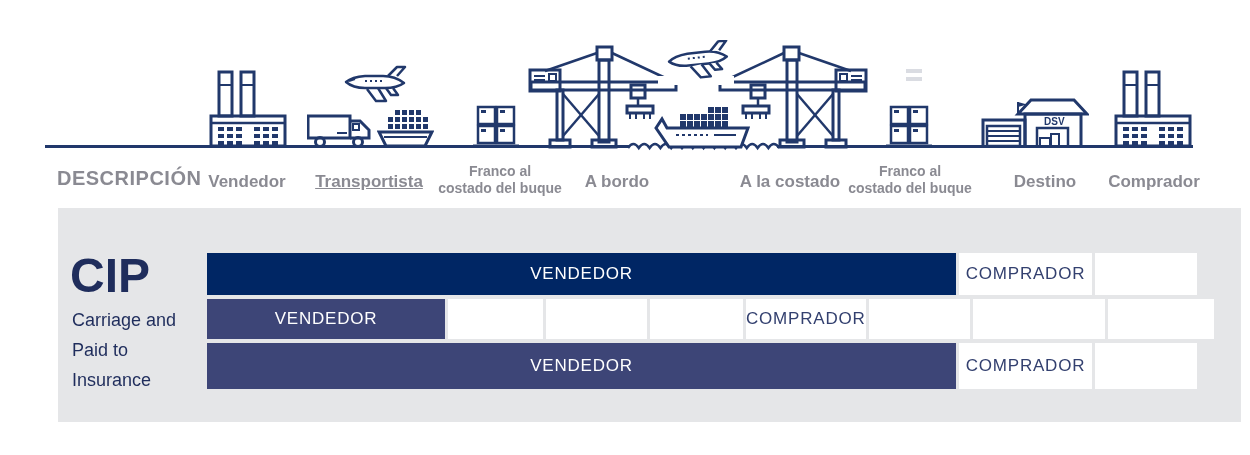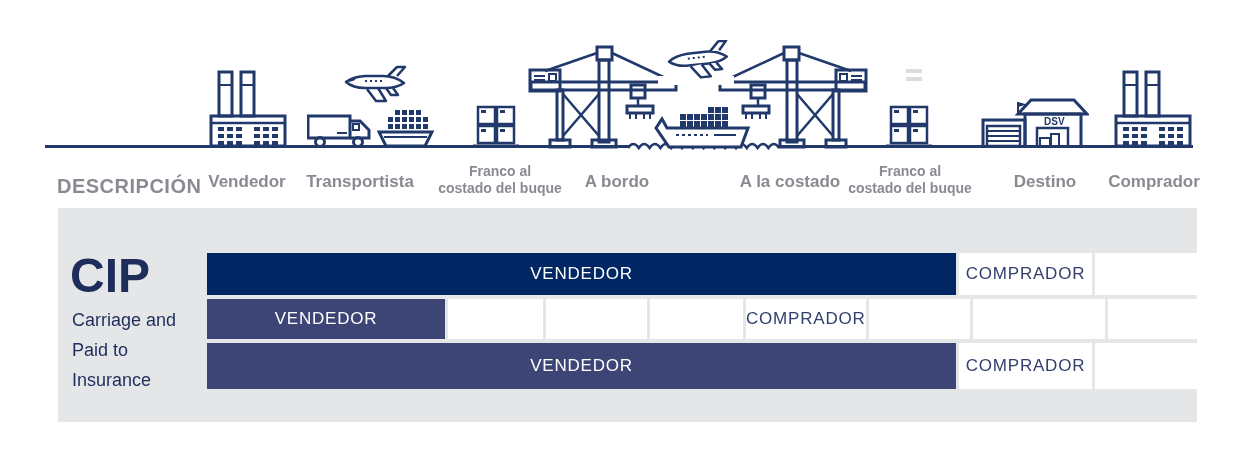--- a/index.html
+++ b/index.html
@@ -5,23 +5,23 @@
   html,body{margin:0;padding:0;background:#ffffff;}
   #stage{position:relative;width:1250px;height:429px;background:#ffffff;overflow:hidden;
          font-family:"Liberation Sans",sans-serif;}
   .icon{position:absolute;color:var(--icon-navy,#21386B);}
   .gline{position:absolute;top:145px;height:3px;background:var(--icon-navy,#21386B);}
   
   .stage-label{position:absolute;top:172px;transform:translateX(-50%);color:var(--label-gray,#8A8A92);
                font-weight:bold;font-size:17px;white-space:nowrap;text-align:center;}
   .stage-label.two-line{top:163px;font-size:14px;line-height:17px;}
   .desc-label{position:absolute;left:57px;top:167px;color:var(--label-gray,#8A8A92);
-              font-weight:bold;font-size:20px;letter-spacing:.5px;margin-top:8px;}
+              font-weight:bold;font-size:20px;letter-spacing:.5px;}
   
-  #panel{position:absolute;left:58px;top:208px;width:1139px;height:214px;background:var(--panel-gray,#E5E6E8);}
+  #panel{position:absolute;left:58px;top:208px;width:1139px;height:214px;background:var(--panel-gray,#E5E6E8);padding-left:44px;}
   .cip-code{position:absolute;left:12px;top:40px;font-size:48px;font-weight:bold;color:var(--text-navy,#1F2D5C);}
   .cip-name{position:absolute;left:14px;top:97px;font-size:18px;line-height:30px;color:var(--text-navy,#1F2D5C);}
   .t-row{position:absolute;left:149px;width:990px;display:flex;gap:3px;}
   .row1{top:45px;height:42px;}
   .row2{top:91px;height:40px;}
   .row3{top:135px;height:46px;}
   .bar{display:flex;align-items:center;justify-content:center;color:#fff;font-size:17px;letter-spacing:.8px;}
   .bar.dark{background:var(--navy-dark,#002664);}
   .bar.slate{background:var(--slate-blue,#3D4577);}
   .cell{background:#fff;display:flex;align-items:center;justify-content:center;
@@ -291,21 +291,21 @@
         <rect x="54" y="64" width="6" height="4"></rect>
         <rect x="63" y="64" width="6" height="4"></rect>
       <rect x="45" y="71" width="6" height="4"></rect>
         <rect x="54" y="71" width="6" height="4"></rect>
         <rect x="63" y="71" width="6" height="4"></rect>
     </g>
   </svg>
 
   <div class="desc-label">DESCRIPCIÓN</div>
   <div class="stage-label" style="left:247px;">Vendedor</div>
-  <div class="stage-label" style="left:360px;">Transportista</div>
+  <div class="stage-label" style="left:369px;text-decoration:underline;">Transportista</div>
   <div class="stage-label two-line" style="left:500px;">
     <div>Franco al</div>
     <div>costado del buque</div>
   </div>
   <div class="stage-label" style="left:617px;">A bordo</div>
   <div class="stage-label" style="left:790px;">A la costado</div>
   <div class="stage-label two-line" style="left:910px;">
     <div>Franco al</div>
     <div>costado del buque</div>
   </div>

